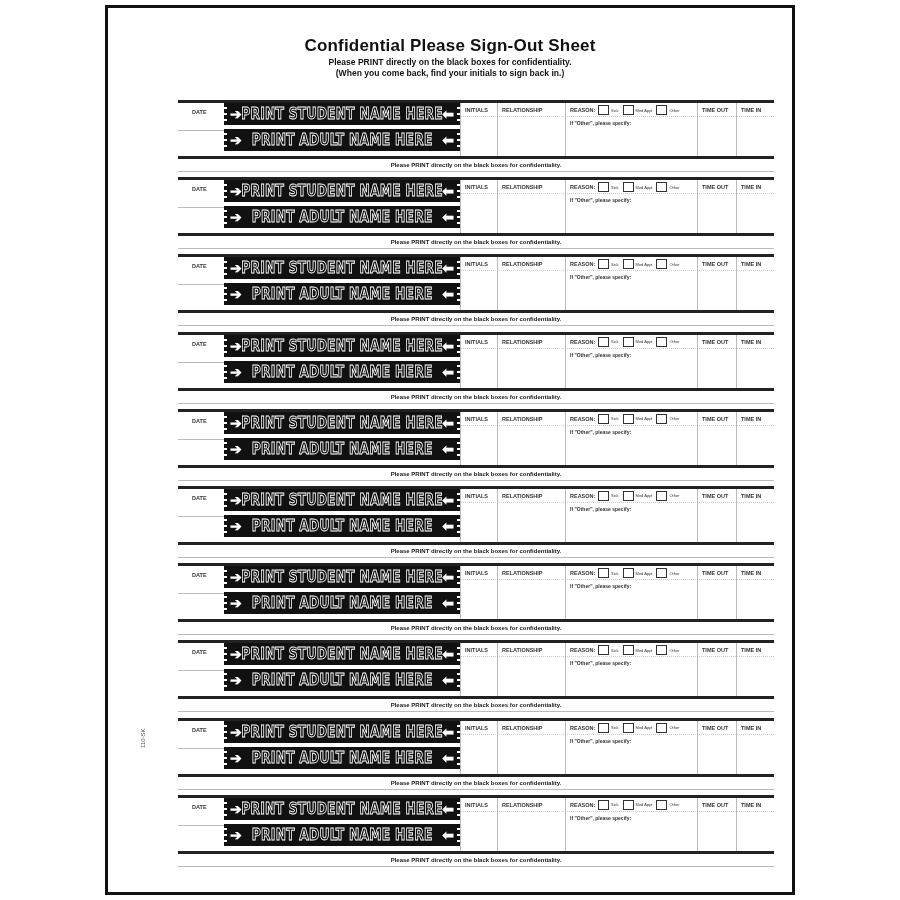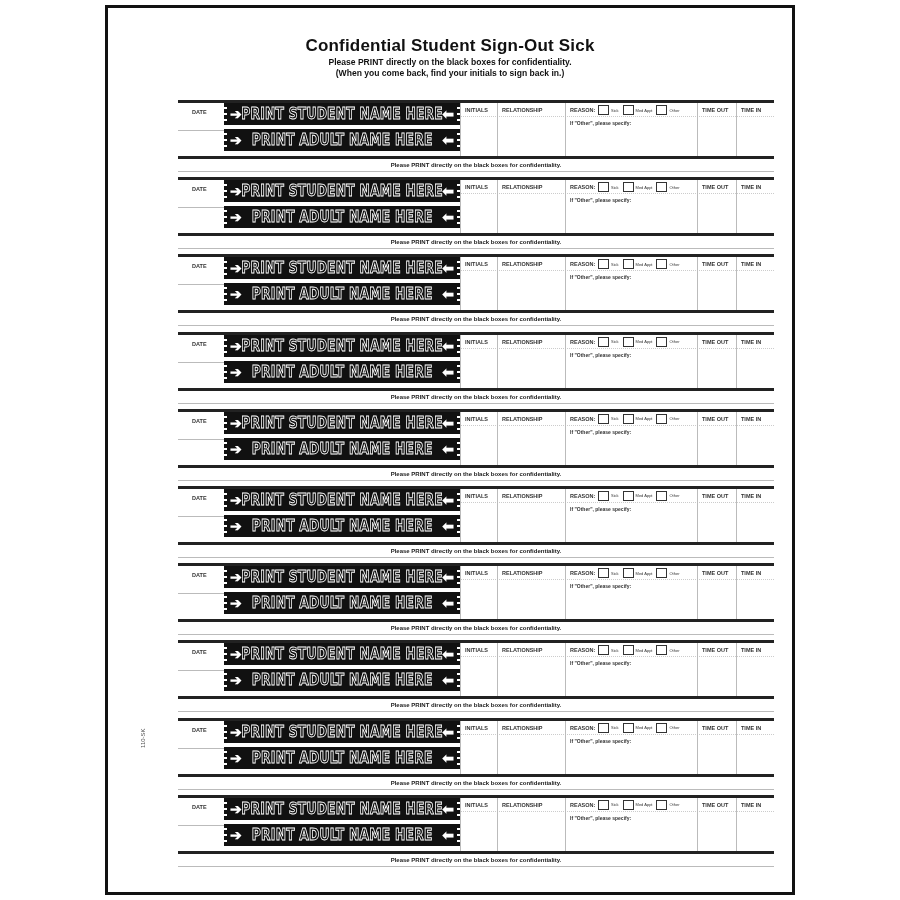--- a/index.html
+++ b/index.html
@@ -68,21 +68,21 @@
   .note {
     position:absolute; left:0; width:596px; top:62px; text-align:center;
     font-size:6px; font-weight:bold; color:#222;
   }
 </style>
 </head>
 <body>
 
 <div class="page"></div>
 
-<div class="title">Confidential Student Sign-Out Sick</div>
+<div class="title">Confidential Please Sign-Out Sheet</div>
 <div class="sub sub1">Please PRINT directly on the black boxes for confidentiality.</div>
 <div class="sub sub2">(When you come back, find your initials to sign back in.)</div>
 <div class="code">110-SK</div>
 
 <div class="blocks" id="blocks">
   <div class="block">
     <div class="rule-top"></div>
     <div class="date-label">DATE</div>
     <div class="date-line"></div>
 

